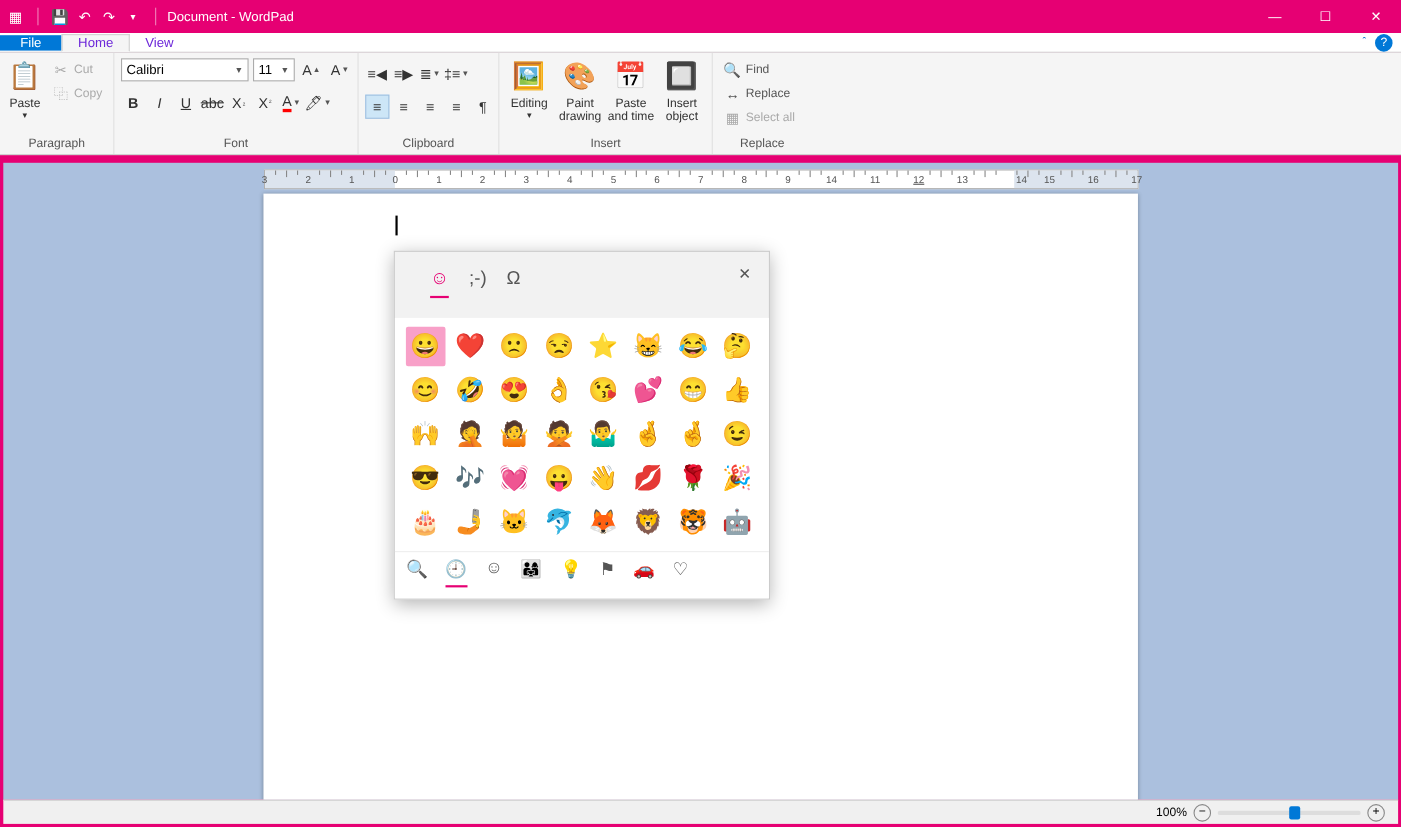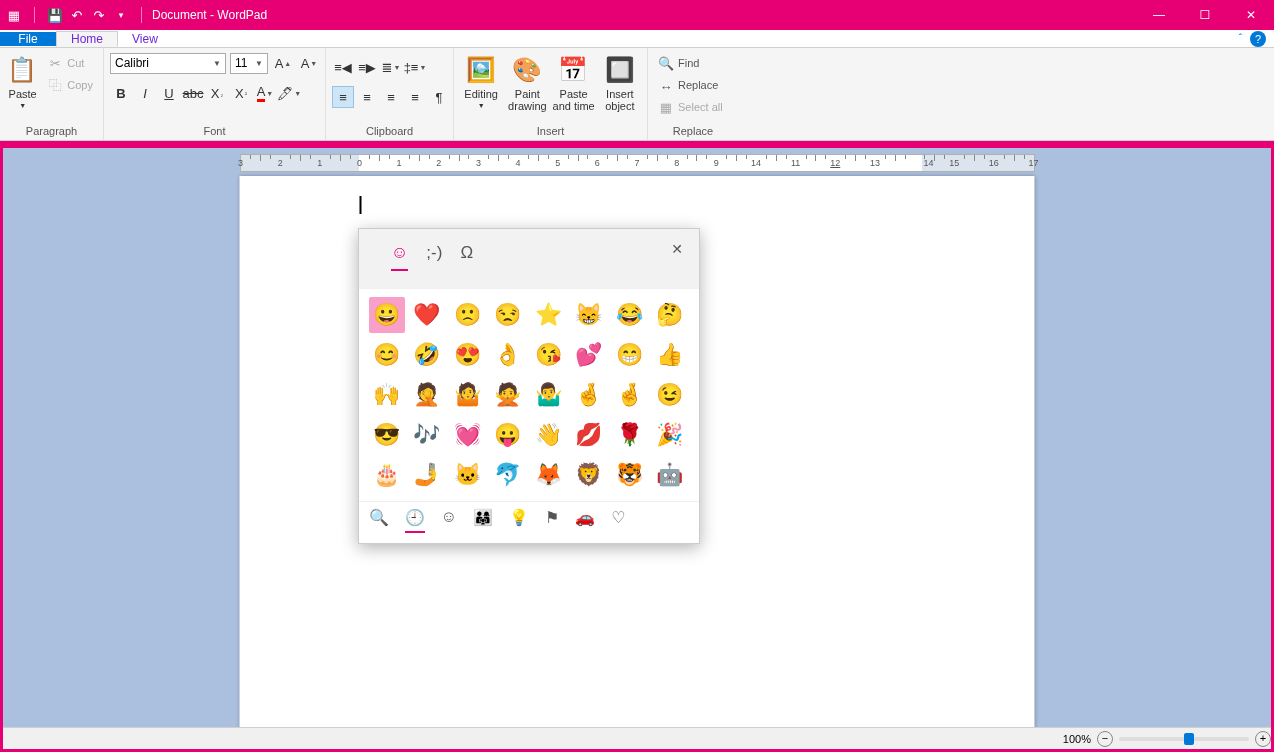--- a/index.html
+++ b/index.html
@@ -59,21 +59,21 @@
 .emoji-tab { font-size:17px; color:#555; padding-bottom:6px; cursor:pointer;}
 .emoji-tab.active { color:#e60073; border-bottom:2px solid #e60073;}
 .emoji-grid { background:white; padding:8px 10px; display:grid; grid-template-columns:repeat(8,1fr); gap:4px;}
 .emoji-cell { width:36px; height:36px; display:flex; align-items:center; justify-content:center; font-size:22px; border-radius:2px; cursor:pointer;}
 .emoji-cell.selected { background:#f8a0c8;}
 .emoji-cats { background:white; border-top:1px solid #eee; padding:6px 10px 10px 10px; display:flex; gap:16px;}
 .emoji-cat { font-size:16px; color:#555; cursor:pointer; padding-bottom:4px;}
 .emoji-cat.active { color:#e60073; border-bottom:2px solid #e60073;}
 
 
-.statusbar { position:absolute; bottom:3px; left:3px; right:3px; height:22px; background:#f0f0f0; border-top:1px solid #d0d0d0; display:flex; align-items:center; justify-content:flex-end; font-size:11px; padding-right:0; gap:6px;}
+.statusbar { position:absolute; bottom:3px; left:3px; right:3px; height:22px; background:#f0f0f0; border-top:1px solid #d0d0d0; display:flex; align-items:center; justify-content:flex-end; font-size:11px; padding-right:12px; gap:6px;}
 .zoom-track { width:130px; height:4px; background:#ddd; border-radius:2px; position:relative;}
 .zoom-thumb { position:absolute; left:50%; top:-4px; width:10px; height:12px; background:#0078d7; border-radius:2px;}
 .circ { width:16px; height:16px; border:1px solid #888; border-radius:50%; display:flex; align-items:center; justify-content:center; font-size:11px; line-height:1;}
 
 
 .tick { position:absolute; top:0; width:1px; height:4px; background:#888;}
 .ticknum { position:absolute; top:3px; font-size:9px; transform:translateX(-50%);}
 .margin-l { position:absolute; left:0; top:0; bottom:0; background:#dce4ee;}
 .margin-r { position:absolute; right:0; top:0; bottom:0; background:#dce4ee;}
 </style>

